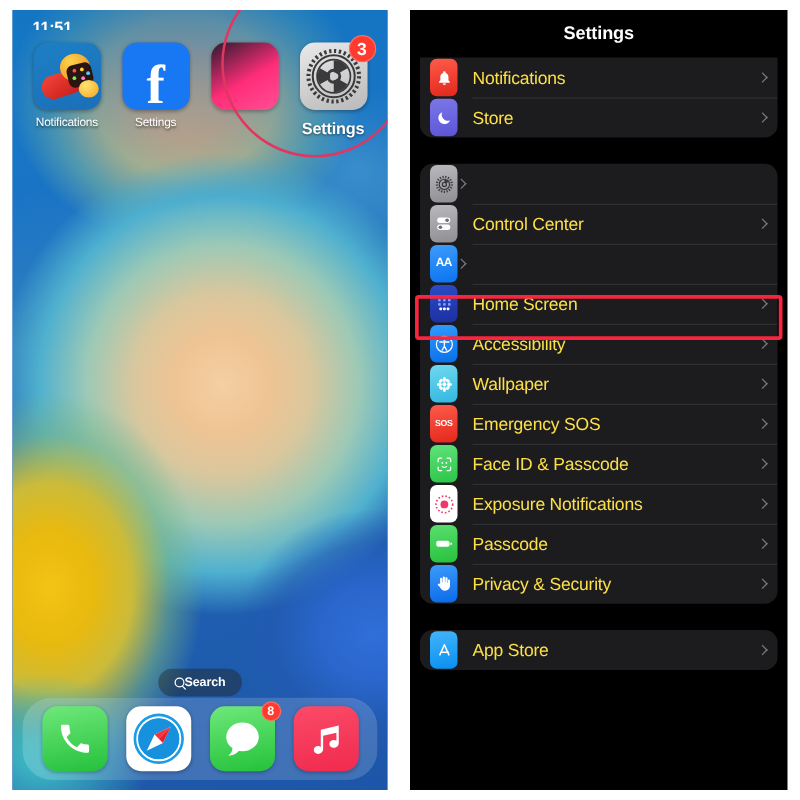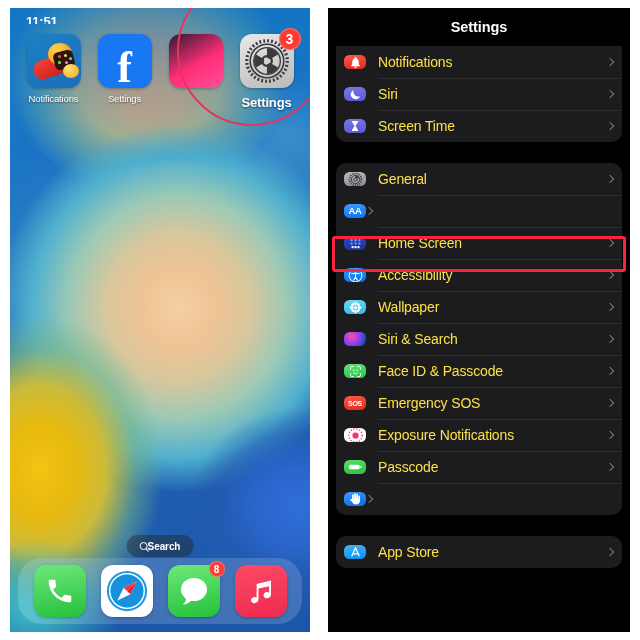--- a/index.html
+++ b/index.html
@@ -300,21 +300,21 @@
     padding-right: 9px;
   }
   .row + .row::before {
     content: "";
     position: absolute;
     left: 42px; right: 0; top: 0;
     height: 1px;
     background: #2e2e30;
   }
   .row-icon {
-    width: 22px; height: 14px;
+    width: 22px; height: 30px;
     border-radius: 5.5px;
     flex: none;
     position: relative;
     overflow: hidden;
     display: flex; align-items: center; justify-content: center;
   }
   .row-label {
     margin-left: 12px;
     color: #fde047;
     font-size: 14px;
@@ -517,53 +517,55 @@
             <span class="chev"></span>
           </div>
 
 
           <div class="row">
             <span class="row-icon ri-focus">
               <svg width="13" height="13" viewBox="0 0 24 24">
                 <path fill="#ffffff" d="M20.5 15.2A9 9 0 0 1 8.8 3.5a9 9 0 1 0 11.7 11.7z"></path>
               </svg>
             </span>
-            <span class="row-label">Siri</span>
-            <span class="chev"></span>
-          </div>
-
-          <div class="row">
-            <span class="row-icon ri-screen">
-              <svg width="12" height="12" viewBox="0 0 24 24">
-                <path fill="#ffffff" d="M6 2h12v2l-5 8 5 8v2H6v-2l5-8-5-8z"></path>
-              </svg>
-            </span>
-            <span class="row-label">Screen Time</span>
-            <span class="chev"></span>
-          </div>
+            <span class="row-label">Store</span>
+            <span class="chev"></span>
+          </div>
+
 
         </div>
 
         <div class="gap"></div>
 
         <div class="group">
 
           <div class="row">
             <span class="row-icon ri-general">
               <svg width="15" height="15" viewBox="0 0 24 24">
                 <circle cx="12" cy="12" r="9.5" fill="none" stroke="#3a3a3c" stroke-width="3" stroke-dasharray="1.6 1.9"></circle>
                 <circle cx="12" cy="12" r="6.6" fill="none" stroke="#3a3a3c" stroke-width="1.5"></circle>
                 <circle cx="12" cy="12" r="2.6" fill="none" stroke="#3a3a3c" stroke-width="1.6"></circle>
                 <path d="M12 5.4 A6.6 6.6 0 0 1 17.7 8.7 L14 10.6 A2.6 2.6 0 0 0 12 9.4 Z" fill="#3a3a3c"></path>
               </svg>
             </span>
-            <span class="row-label">General</span>
-            <span class="chev"></span>
-          </div>
-
+            <span class="chev"></span>
+          </div>
+
+          <div class="row">
+            <span class="row-icon ri-control">
+              <svg width="14" height="14" viewBox="0 0 24 24">
+                <rect x="3" y="3.5" width="18" height="7.5" rx="3.75" fill="#ffffff"></rect>
+                <circle cx="16.6" cy="7.25" r="2.5" fill="#6e6e73"></circle>
+                <rect x="3" y="13" width="18" height="7.5" rx="3.75" fill="#ffffff"></rect>
+                <circle cx="7.4" cy="16.75" r="2.5" fill="#6e6e73"></circle>
+              </svg>
+            </span>
+            <span class="row-label">Control Center</span>
+            <span class="chev"></span>
+          </div>
 
           <div class="row">
             <span class="row-icon ri-display">
               <span class="glyph glyph-aa">AA</span>
             </span>
             <span class="chev"></span>
           </div>
 
           <div class="row">
             <span class="row-icon ri-home">
@@ -612,48 +614,43 @@
                   <ellipse cx="16.5" cy="16.5" rx="3.1" ry="1.9" transform="rotate(-45 16.5 16.5)"></ellipse>
                   <ellipse cx="16.5" cy="7.5" rx="3.1" ry="1.9" transform="rotate(45 16.5 7.5)"></ellipse>
                   <ellipse cx="7.5" cy="16.5" rx="3.1" ry="1.9" transform="rotate(45 7.5 16.5)"></ellipse>
                 </g>
               </svg>
             </span>
             <span class="row-label">Wallpaper</span>
             <span class="chev"></span>
           </div>
 
-          <div class="row">
-            <span class="row-icon ri-siri"></span>
-            <span class="row-label">Siri &amp; Search</span>
+
+          <div class="row">
+            <span class="row-icon ri-sos">
+              <span class="glyph glyph-sos">SOS</span>
+            </span>
+            <span class="row-label">Emergency SOS</span>
             <span class="chev"></span>
           </div>
 
           <div class="row">
             <span class="row-icon ri-faceid">
               <svg width="15" height="15" viewBox="0 0 24 24">
                 <path d="M4 8.5V6a2 2 0 0 1 2-2h2.5M15.5 4H18a2 2 0 0 1 2 2v2.5M20 15.5V18a2 2 0 0 1-2 2h-2.5M8.5 20H6a2 2 0 0 1-2-2v-2.5" fill="none" stroke="#ffffff" stroke-width="1.6" stroke-linecap="round"></path>
                 <circle cx="9.4" cy="10.2" r="1.15" fill="#ffffff"></circle>
                 <circle cx="14.6" cy="10.2" r="1.15" fill="#ffffff"></circle>
                 <path d="M9.2 14.6a4 4 0 0 0 5.6 0" fill="none" stroke="#ffffff" stroke-width="1.5" stroke-linecap="round"></path>
               </svg>
             </span>
             <span class="row-label">Face ID &amp; Passcode</span>
             <span class="chev"></span>
           </div>
 
           <div class="row">
-            <span class="row-icon ri-sos">
-              <span class="glyph glyph-sos">SOS</span>
-            </span>
-            <span class="row-label">Emergency SOS</span>
-            <span class="chev"></span>
-          </div>
-
-          <div class="row">
             <span class="row-icon ri-expo">
               <svg width="17" height="17" viewBox="0 0 24 24">
                 <circle cx="12" cy="12" r="9.4" fill="none" stroke="#f0356a" stroke-width="1.8" stroke-dasharray="1.8 2.3"></circle>
                 <circle cx="12" cy="12" r="4.4" fill="#f0356a"></circle>
               </svg>
             </span>
             <span class="row-label">Exposure Notifications</span>
             <span class="chev"></span>
           </div>
 
@@ -667,20 +664,21 @@
             <span class="row-label">Passcode</span>
             <span class="chev"></span>
           </div>
 
           <div class="row">
             <span class="row-icon ri-privacy">
               <svg width="14" height="14" viewBox="0 0 24 24">
                 <path fill="#ffffff" d="M7 11V5.2a1.5 1.5 0 0 1 3 0V10h.6V3.6a1.5 1.5 0 0 1 3 0V10h.6V4.6a1.5 1.5 0 0 1 3 0V11h.6V7.6a1.4 1.4 0 0 1 2.8 0v6.9c0 4.1-2.9 7-6.8 7-3.6 0-5.4-1.8-7.2-5.1L4 14.2c-.5-.9-.1-1.8.8-2.2.8-.4 1.6-.2 2.2.6z"></path>
               </svg>
             </span>
+            <span class="row-label">Privacy &amp; Security</span>
             <span class="chev"></span>
           </div>
 
         </div>
 
         <div class="gap"></div>
 
         <div class="group">
           <div class="row">
             <span class="row-icon ri-appstore">

